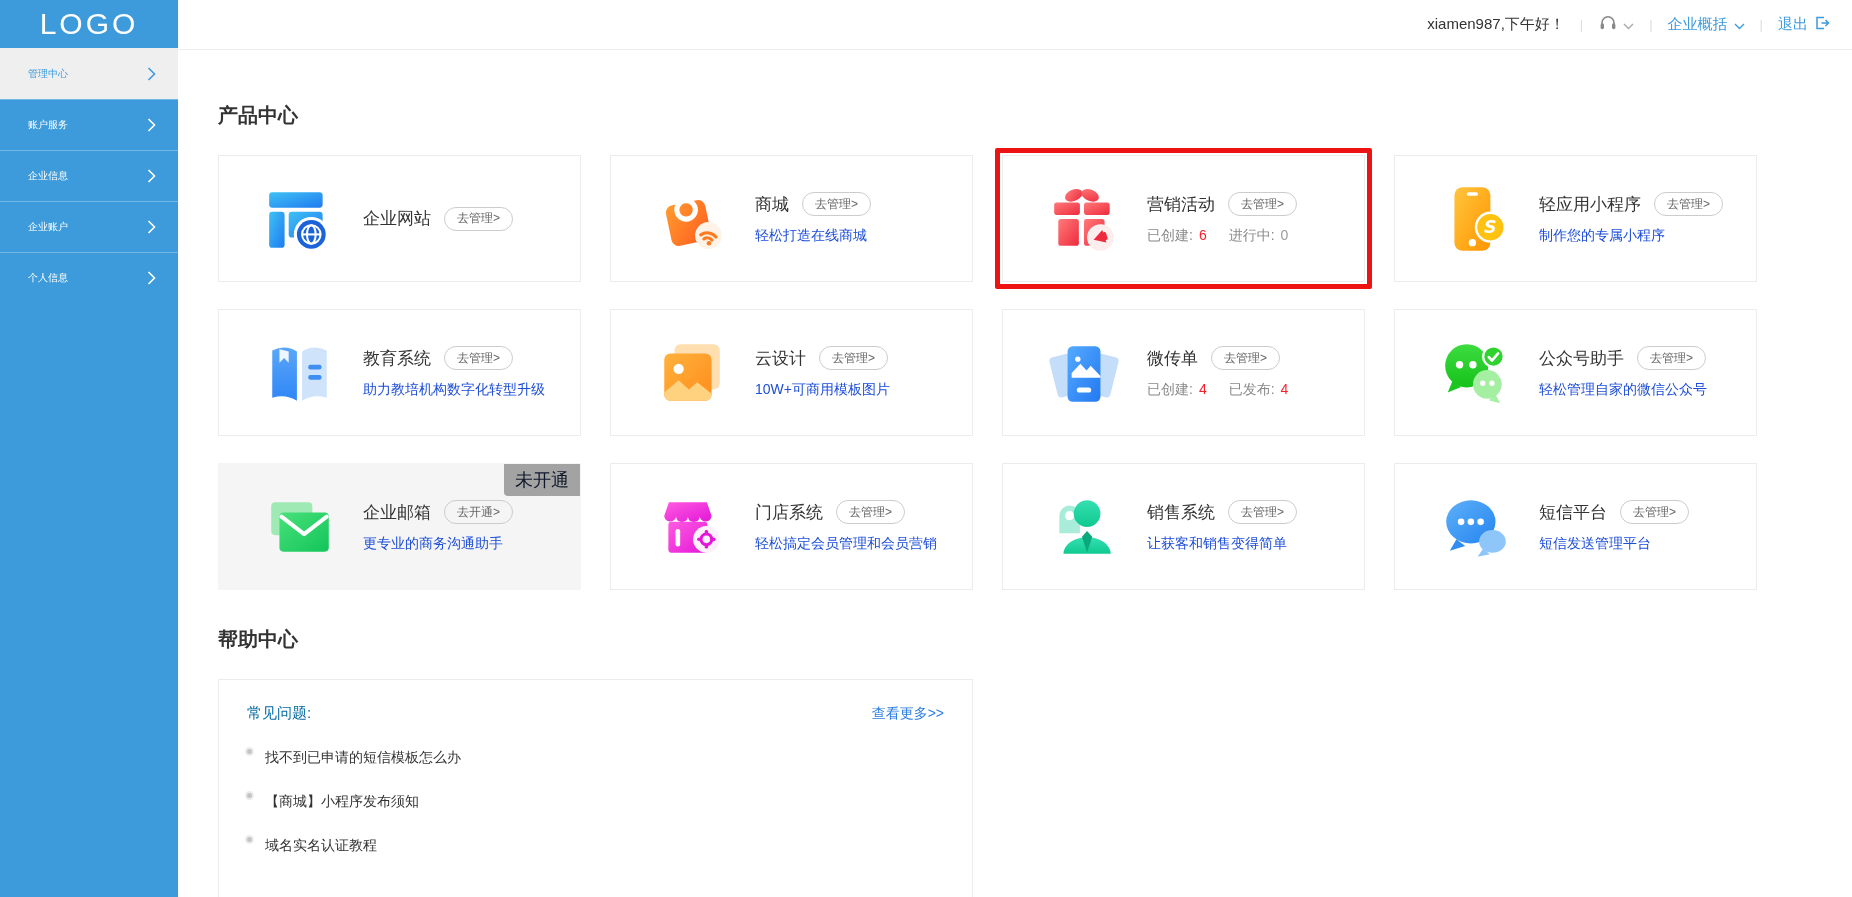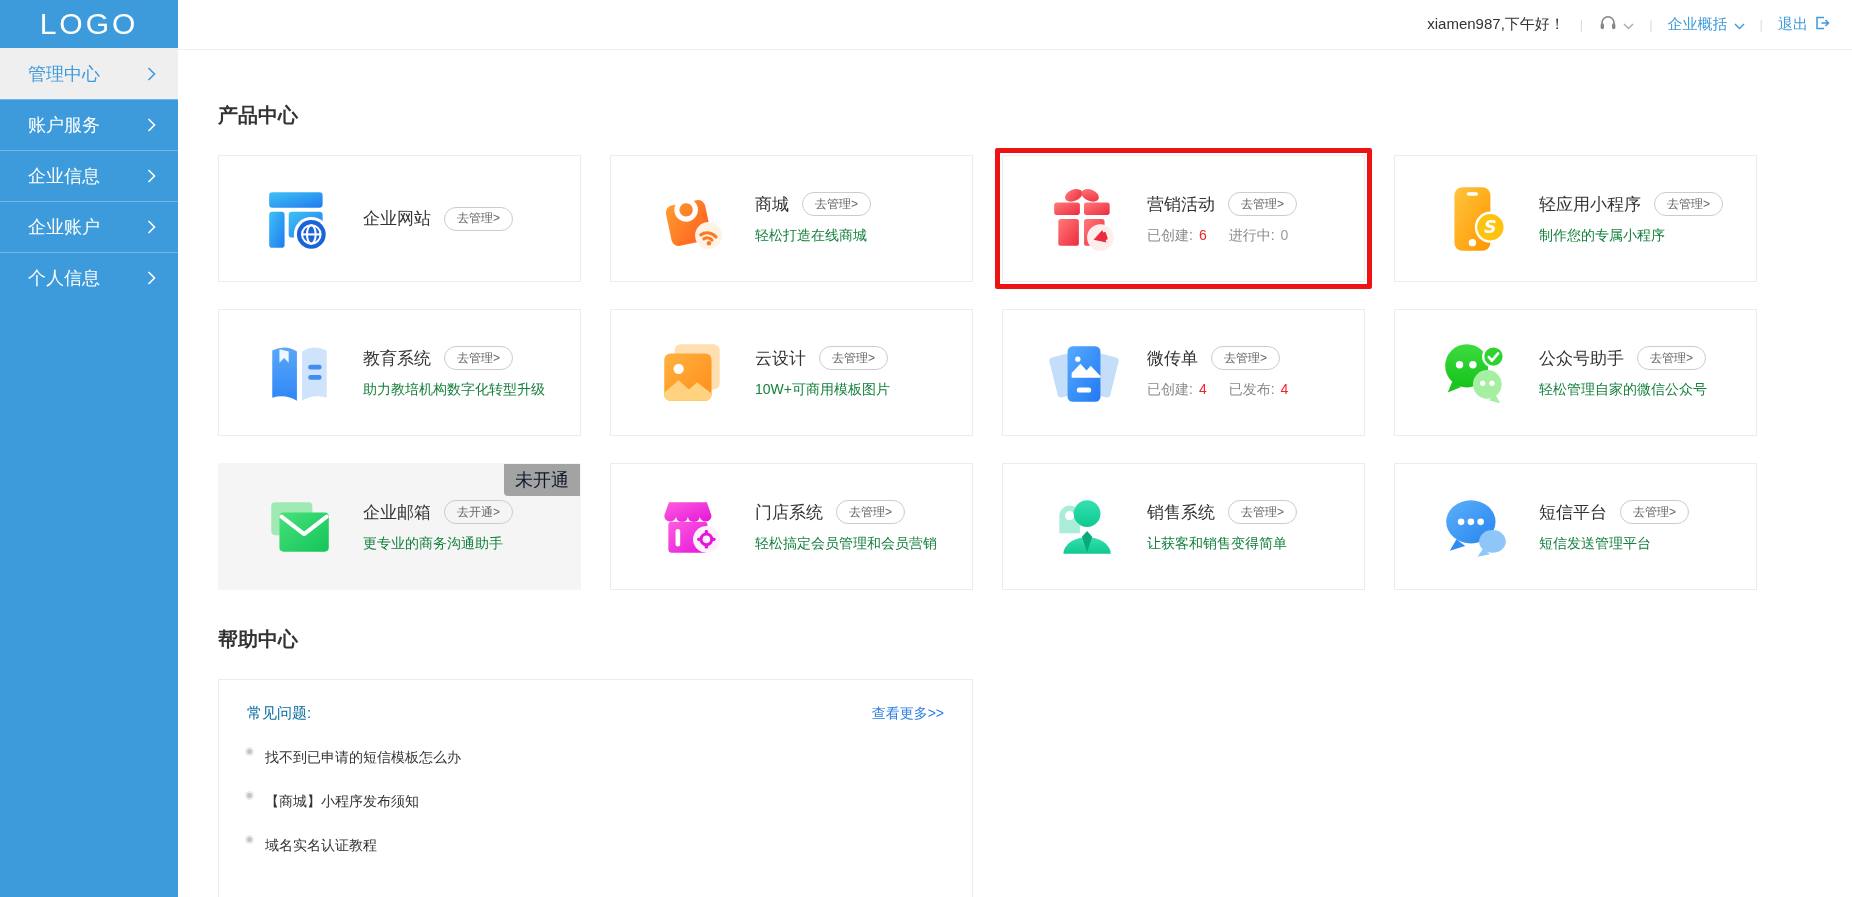--- a/index.html
+++ b/index.html
@@ -6,21 +6,21 @@
   body{
     width:1852px;height:897px;overflow:hidden;position:relative;
     background:#fff;font-family:"Liberation Sans","DejaVu Sans",sans-serif;
     -webkit-font-smoothing:antialiased;
   }
   
   .sidebar{position:absolute;left:0;top:0;width:178px;height:897px;background:var(--blue,#3d9bdb);}
   .logo{height:48px;display:flex;align-items:center;justify-content:center;
         color:#fff;font-size:30px;letter-spacing:3px;}
   .side-item{height:50px;display:flex;align-items:center;justify-content:space-between;
-        padding:0 22px 0 28px;color:#fff;font-size:18px;cursor:pointer;
+        padding:0 22px 0 28px;color:#fff;font-size:10px;cursor:pointer;
         border-top:1px solid rgba(255,255,255,.28);}
   .side-item.active{background:#efefef;color:var(--blue,#3d9bdb);border-top-color:transparent;}
   .side-item .chev{display:flex;align-items:center;}
   
   .header{position:absolute;left:178px;top:0;right:0;height:50px;background:#fff;
         border-bottom:1px solid #ededed;display:flex;align-items:center;justify-content:flex-end;
         padding-right:22px;box-sizing:border-box;}
   .greeting{font-size:15px;color:#333;}
   .hdiv{color:#ddd;margin:0 15px;font-size:13px;}
   .hlink{color:var(--blue,#3d9bdb);font-size:15px;display:inline-flex;align-items:center;gap:6px;cursor:pointer;}
@@ -33,21 +33,21 @@
   .card{position:relative;height:127px;border:1px solid #ececec;background:#fff;
         display:flex;align-items:center;padding-left:44px;box-sizing:border-box;cursor:pointer;}
   .card.disabled{background:#f5f5f5;border-color:#f5f5f5;}
   .cicon{width:74px;height:74px;flex:none;margin-right:26px;}
   .cicon svg{width:100%;height:100%;display:block;}
   .trow{display:flex;align-items:center;}
   .tname{font-size:17px;color:#333;}
   .pill{margin-left:13px;height:24px;padding:0 12px;border:1px solid #ccc;border-radius:12px;
         background:transparent;color:#666;font-size:12px;cursor:pointer;font-family:inherit;
         display:inline-flex;align-items:center;white-space:nowrap;}
-  .sub{margin-top:11px;font-size:14px;color:#15803d;}
+  .sub{margin-top:11px;font-size:14px;color:#1d4ed8;}
   .stats{margin-top:11px;font-size:14px;color:#8a8a8a;display:flex;gap:22px;}
   .stat-val{margin-left:6px;color:#9b9b9b;}
   .stat-val.red{color:var(--red,#f5222d);}
   .badge{position:absolute;top:0;right:0;background:#a3a3a3;color:#0f172a;font-size:18px;
         padding:4px 11px;border-bottom-left-radius:4px;}
   .hl{position:absolute;left:-8px;top:-8px;right:-8px;bottom:-8px;
         border:5px solid var(--hl,#ed1313);border-radius:2px;pointer-events:none;}
   
   .help-title{margin-top:36px;}
   .help-box{margin-top:26px;width:755px;border:1px solid #ececec;box-sizing:border-box;

